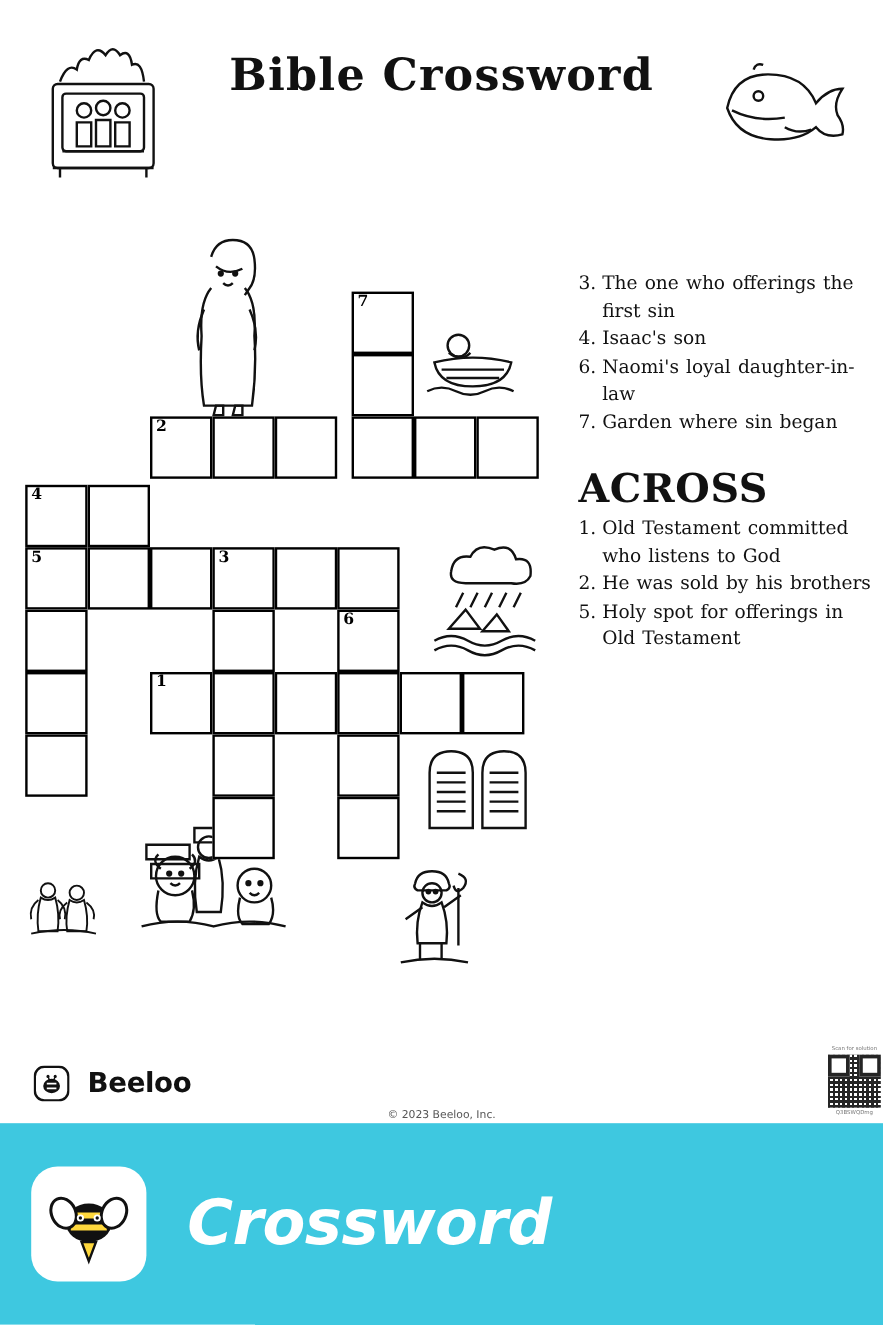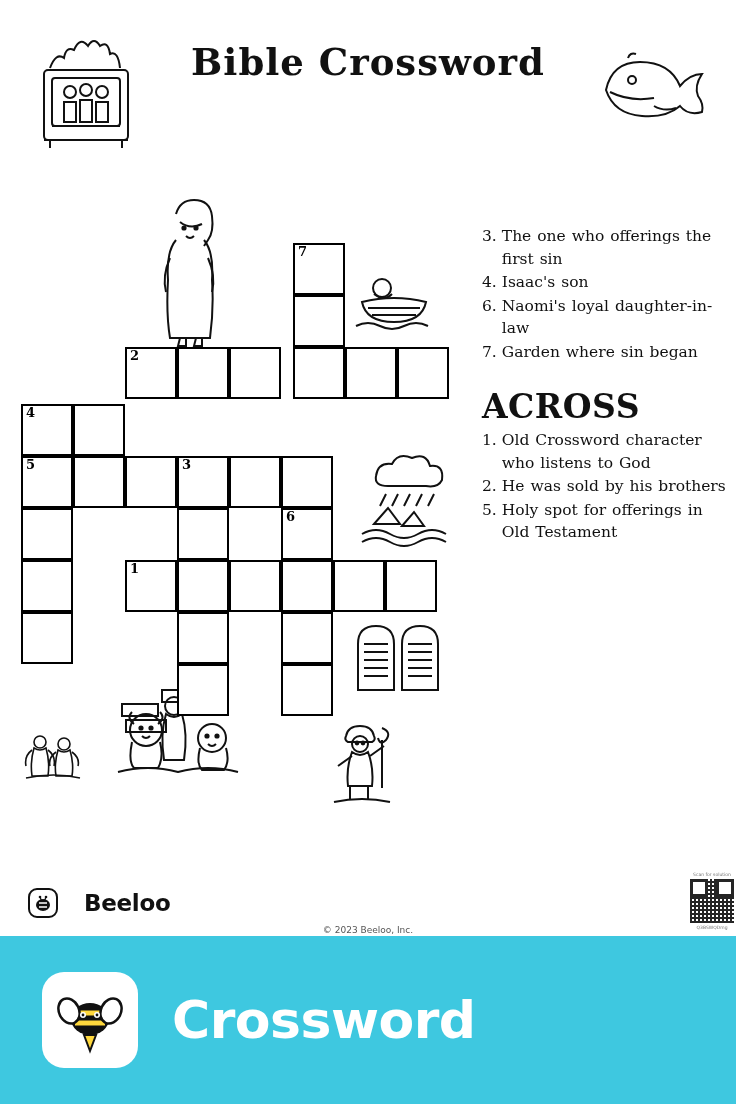--- a/index.html
+++ b/index.html
@@ -126,21 +126,21 @@
     left: 28px;
     top: 888px;
     display: flex;
     align-items: center;
   }
   .brand-name {
     font-family: "DejaVu Sans", sans-serif;
     font-size: 23px;
     font-weight: bold;
     color: #111;
-    margin-left: 26px;
+    margin-left: 15px;
     letter-spacing: -0.3px;
   }
   .copyright {
     position: absolute;
     left: 0;
     top: 925px;
     width: 736px;
     text-align: center;
     font-family: "DejaVu Sans", sans-serif;
     font-size: 9px;
@@ -192,22 +192,23 @@
   
   .banner {
     position: absolute;
     left: 0;
     top: 936px;
     width: 736px;
     height: 168px;
     background: #3ec8e0;
     display: flex;
     align-items: center;
-    padding-left: 42px;
+    padding-left: 26px;
     box-sizing: border-box;
+    font-style: italic;
   }
   .banner-logo {
     width: 96px;
     height: 96px;
     border-radius: 22px;
     background: #ffffff;
     display: flex;
     align-items: center;
     justify-content: center;
     flex: 0 0 auto;
@@ -421,21 +422,21 @@
       <li class="clue-item">
         <span class="clue-num">7.</span>
         <span class="clue-text">Garden where sin began</span>
       </li>
     </ul>
 
     <div class="clue-head across">ACROSS</div>
     <ul class="clue-list">
       <li class="clue-item">
         <span class="clue-num">1.</span>
-        <span class="clue-text">Old Crossword character who listens to God</span>
+        <span class="clue-text">Old Testament committed who listens to God</span>
       </li>
       <li class="clue-item">
         <span class="clue-num">2.</span>
         <span class="clue-text">He was sold by his brothers</span>
       </li>
       <li class="clue-item">
         <span class="clue-num">5.</span>
         <span class="clue-text">Holy spot for offerings in Old Testament</span>
       </li>
     </ul>

